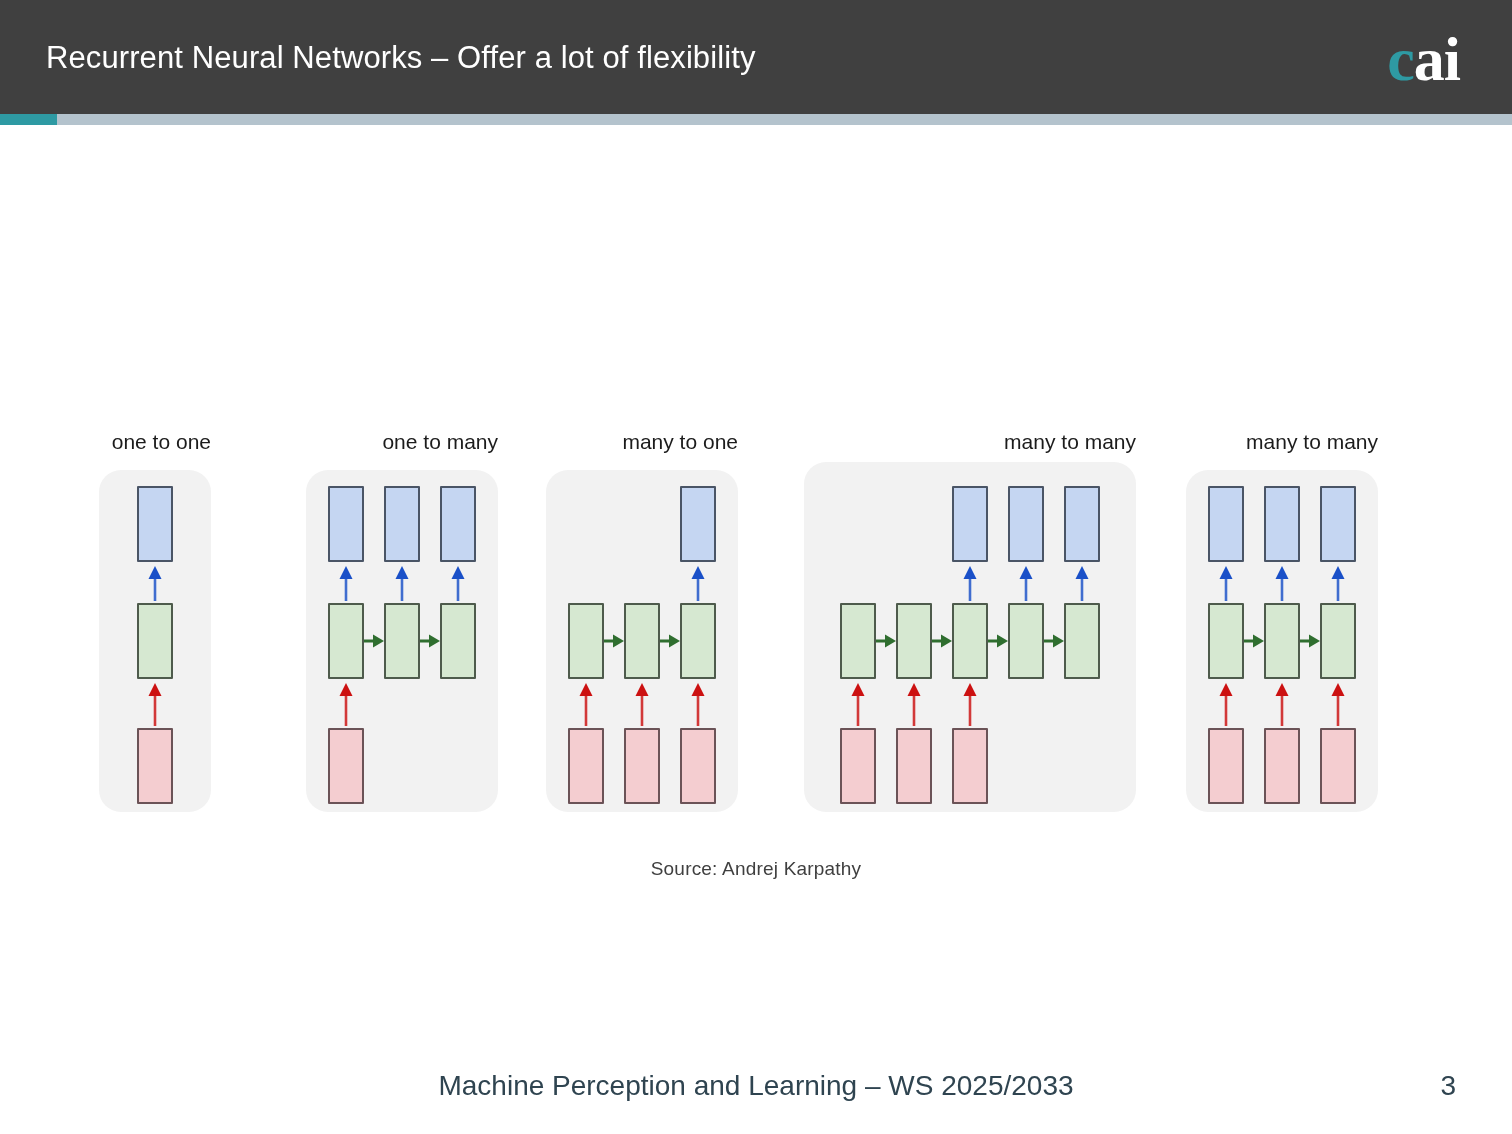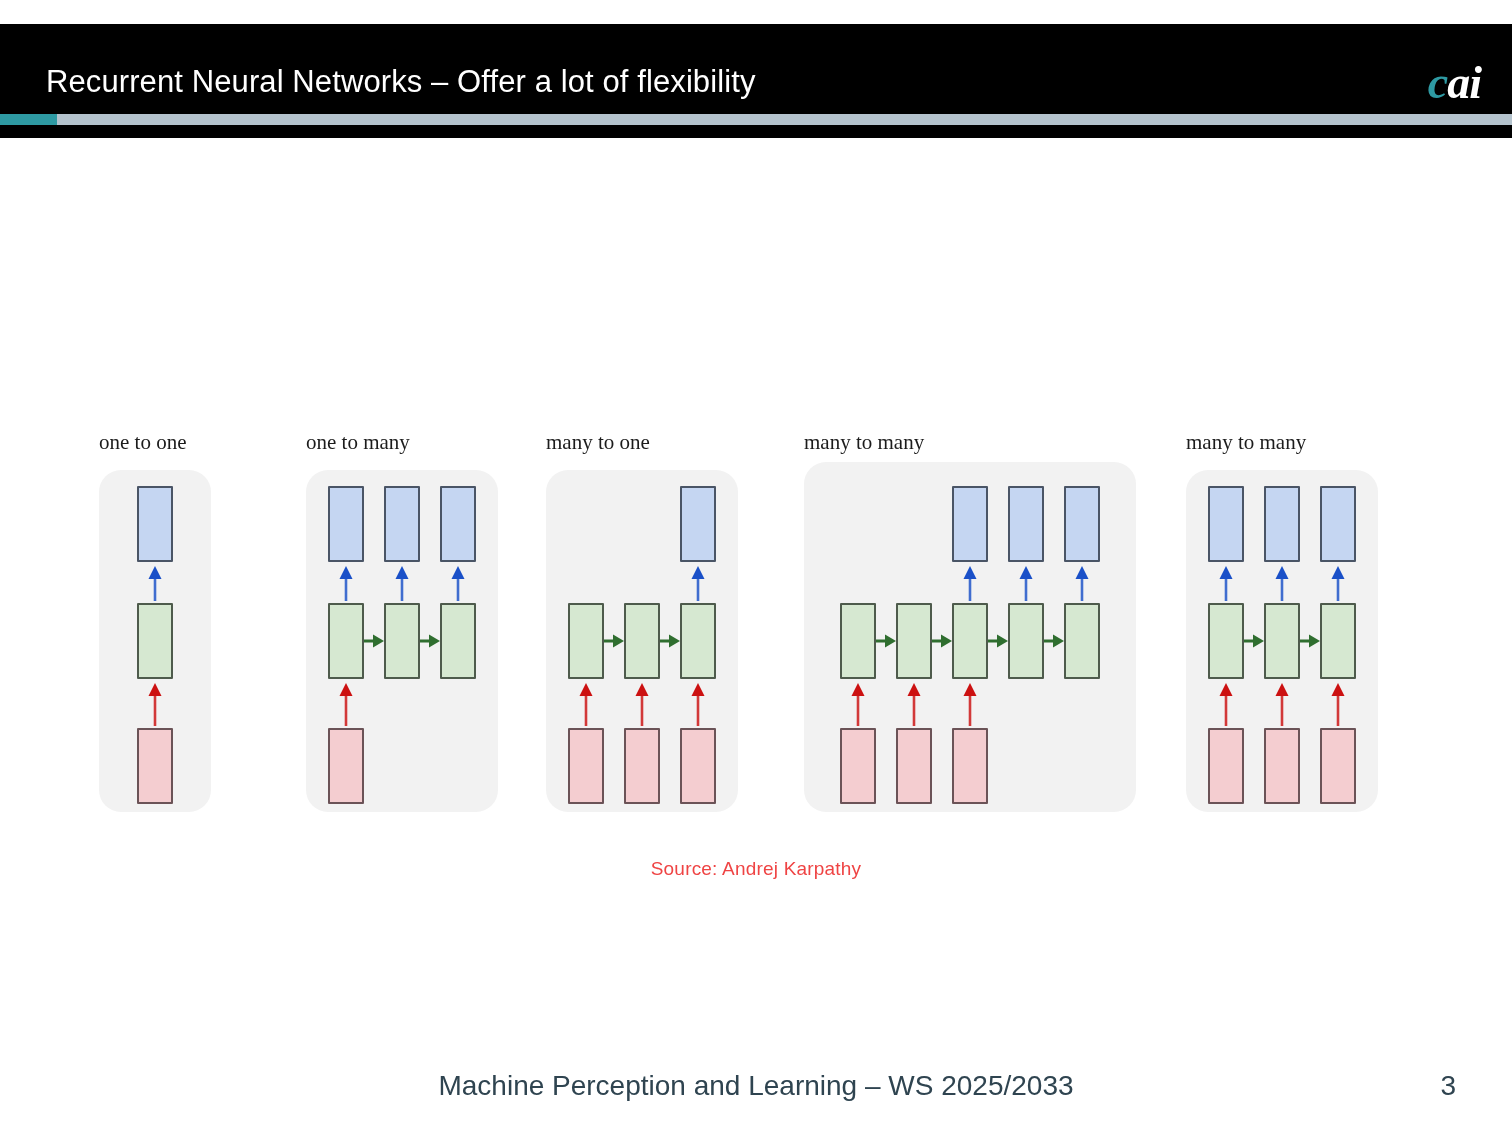--- a/index.html
+++ b/index.html
@@ -16,44 +16,42 @@
     height: 1134px;
     background: #ffffff;
   }
 
   
   .header {
     position: absolute;
     left: 0; top: 0;
     width: 1512px;
     height: 114px;
-    background: #000000;
-    margin-top: 24px;
+    background: #404040;
   }
   .header-title {
     position: absolute;
     left: 46px;
     top: 40px;
     font-size: 31px;
     font-weight: 400;
     color: #ffffff;
     letter-spacing: 0.1px;
     white-space: nowrap;
   }
   .logo {
     position: absolute;
-    right: 31px;
+    right: 52px;
     top: 28px;
     font-family: "Liberation Serif", serif;
-    font-size: 46px;
+    font-size: 62px;
     font-weight: 700;
     line-height: 62px;
     letter-spacing: -1px;
     user-select: none;
-    font-style: italic;
   }
   .logo .c { color: #2e9aa3; }
   .logo .ai { color: #ffffff; }
 
   .accent-bar {
     position: absolute;
     left: 0; top: 114px;
     width: 1512px;
     height: 11px;
     background: #b4c3cd;
@@ -88,26 +86,25 @@
   }
   .panel {
     position: absolute;
     top: 0;
   }
   .panel-label {
     position: absolute;
     top: 15px;
     left: 0;
     width: 100%;
-    text-align: left;
+    text-align: right;
     font-size: 21px;
     color: #1c1c1c;
     font-weight: 400;
     white-space: nowrap;
-    font-family: Liberation Serif, serif;
   }
   .panel-box {
     position: absolute;
     background: #f2f2f2;
     border-radius: 22px;
   }
   .cell {
     position: absolute;
     width: 36px;
     height: 76px;
@@ -122,21 +119,21 @@
   .arrow-svg { position: absolute; overflow: visible; }
 
   
   .source {
     position: absolute;
     left: 0;
     top: 858px;
     width: 1512px;
     text-align: center;
     font-size: 19px;
-    color: #ef4444;
+    color: #404040;
     letter-spacing: 0.2px;
   }
 
   
   .footer-text {
     position: absolute;
     left: 0;
     top: 1070px;
     width: 1512px;
     text-align: center;

